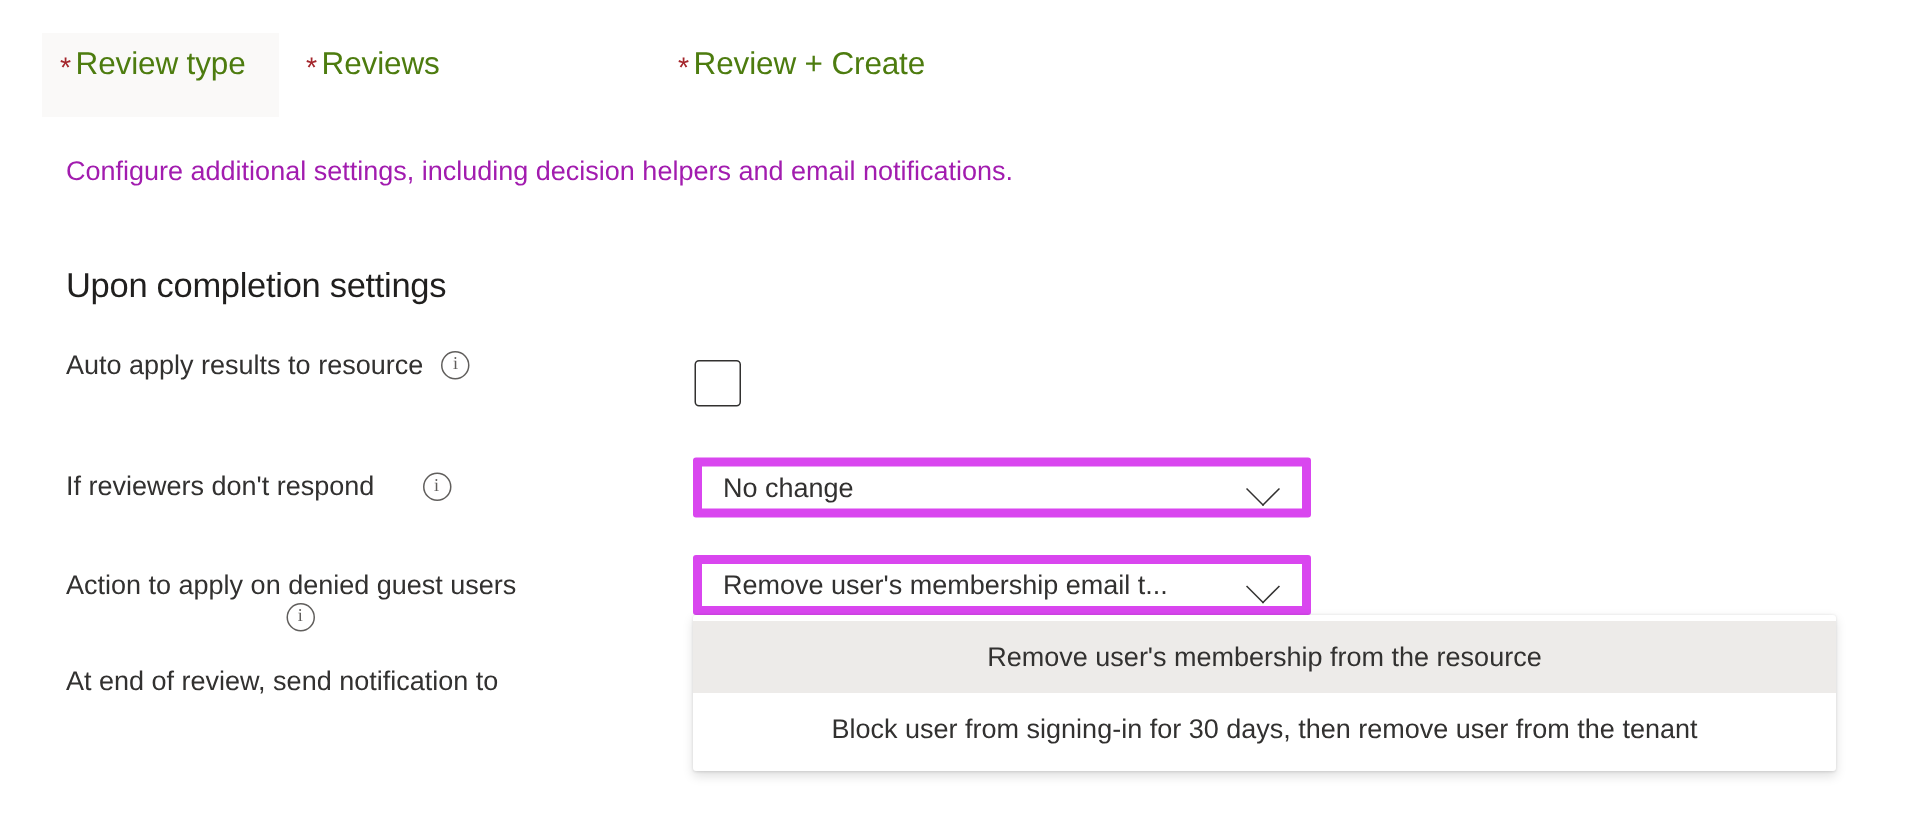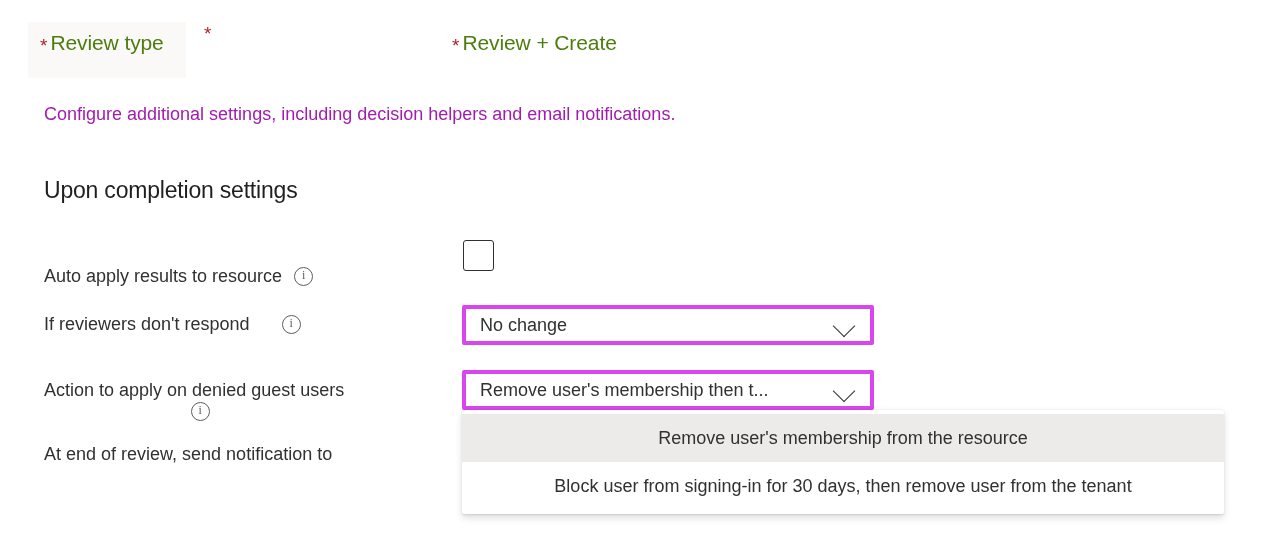--- a/index.html
+++ b/index.html
@@ -106,21 +106,21 @@
   .field-label {
     position: absolute;
     left: 44px;
     font-size: 18px;
     line-height: 24px;
     color: #323130;
     white-space: nowrap;
     display: flex;
     align-items: center;
   }
-  #label-auto-apply    { top: 264px; }
+  #label-auto-apply    { top: 231px; }
   #label-no-respond    { top: 312px; gap: 20px; }
   #label-denied-guest  { top: 378px; flex-direction: column; }
   #label-notify        { top: 442px; }
 
   .info-icon {
     display: inline-block;
     width: 17px;
     height: 17px;
     border: 1.3px solid #605e5c;
     border-radius: 50%;
@@ -154,21 +154,21 @@
     cursor: pointer;
   }
 
   
   .dropdown {
     position: absolute;
     left: 462px;
     width: 412px;
     height: 40px;
     box-sizing: border-box;
-    border: 4px solid #d946ef;
+    border: 6px solid #d946ef;
     border-radius: 2px;
     background: #ffffff;
     display: flex;
     align-items: center;
     padding: 0 12px 0 14px;
     cursor: pointer;
   }
   #dropdown-no-respond   { top: 305px; }
   #dropdown-denied-guest { top: 370px; }
 
@@ -237,20 +237,21 @@
     <span class="tab-inner">
       <span class="tab-asterisk">*</span>
       <span class="tab-label">Review type</span>
     </span>
 
   </div>
 
   <div class="tab" id="tab-1">
     <span class="tab-inner">
       <span class="tab-asterisk">*</span>
+      <span class="tab-label">Reviews</span>
     </span>
 
   </div>
 
 
   <div class="tab" id="tab-3">
     <span class="tab-inner">
       <span class="tab-asterisk">*</span>
       <span class="tab-label">Review + Create</span>
     </span>
@@ -276,21 +277,21 @@
 <div class="dropdown" id="dropdown-no-respond">
   <span class="dropdown-value">No change</span>
   <span class="chevron"></span>
 </div>
 
 <div class="field-label" id="label-denied-guest">
   <span>Action to apply on denied guest users</span>
   <span class="info-icon"></span>
 </div>
 <div class="dropdown" id="dropdown-denied-guest">
-  <span class="dropdown-value">Remove user's membership then t...</span>
+  <span class="dropdown-value">Remove user's membership email t...</span>
   <span class="chevron"></span>
 </div>
 
 <div class="field-label" id="label-notify">
   <span>At end of review, send notification to</span>
 </div>
 
 <div class="options-panel">
   <div class="option is-selected">
     <span>Remove user's membership from the resource</span>

